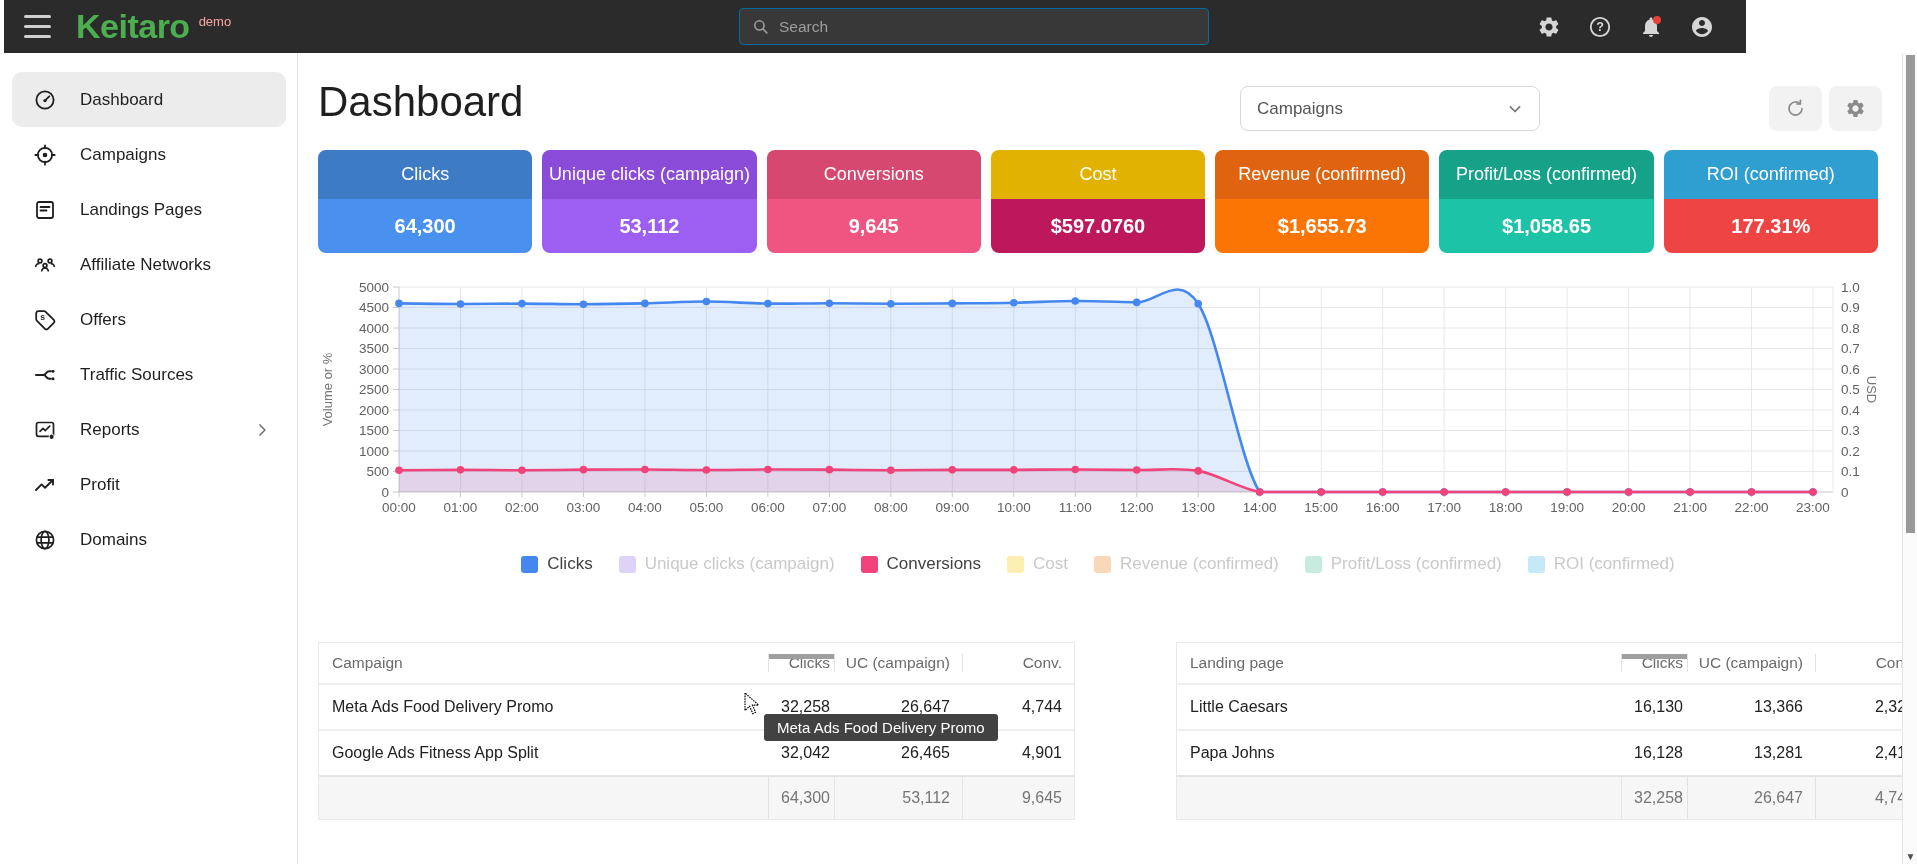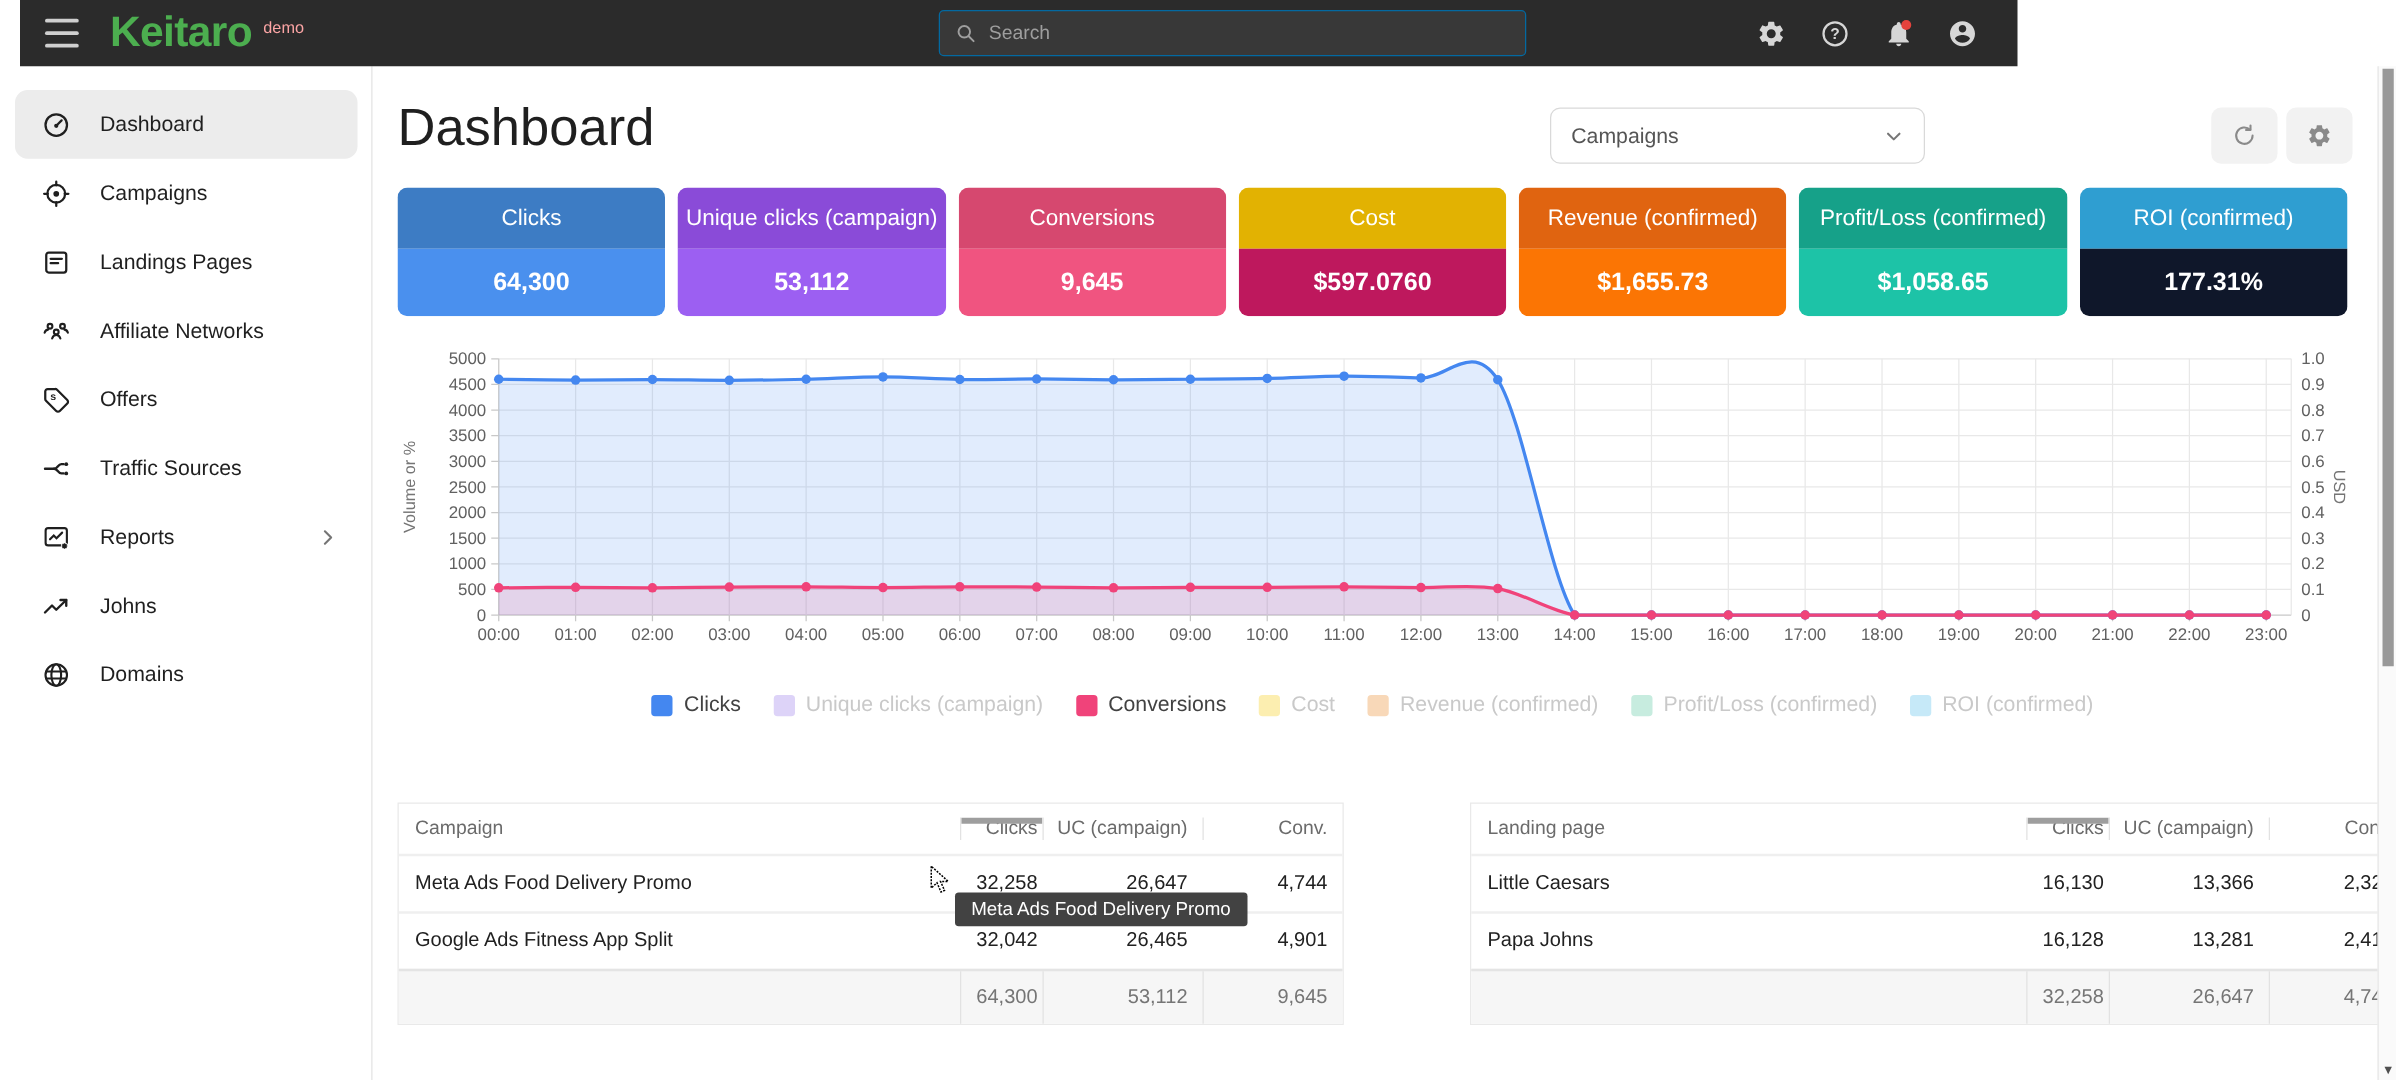--- a/index.html
+++ b/index.html
@@ -1,21 +1,21 @@
 <!DOCTYPE html>
 <html><head>
 <meta charset="utf-8">
 <style>
   * { margin:0; padding:0; box-sizing:border-box; }
   html,body { width:1917px; height:864px; overflow:hidden; background:#fff;
     font-family:"Liberation Sans","DejaVu Sans",sans-serif; cursor:default; }
   #stage { position:relative; width:1917px; height:864px; }
 
   
-  .topbar { position:absolute; left:16px; top:0; width:1598px; height:53px; background:#2b2b2b; z-index:30; }
+  .topbar { position:absolute; left:4px; top:0; width:1742px; height:53px; background:#2b2b2b; z-index:30; }
   .hamburger { position:absolute; left:20px; top:15px; width:27px; height:23px; display:flex; flex-direction:column; justify-content:space-between; cursor:pointer; }
   .hamburger span { display:block; height:3px; background:#cfcfcf; border-radius:2px; }
   .brand { position:absolute; left:72px; top:8px; display:flex; align-items:flex-start; }
   .brand-name { color:#4cae4f; font-size:34px; font-weight:bold; letter-spacing:-0.5px; line-height:36px; }
   .brand-badge { color:#fca5a5; font-size:13px; margin-left:9px; margin-top:6px; }
   .search { position:absolute; left:735px; top:8px; width:470px; height:37px; background:#383838; border:1px solid #0369a1; border-radius:4px; display:flex; align-items:center; padding:0 12px; }
   .search svg { flex:0 0 auto; margin-right:10px; }
   .search input { flex:1; background:transparent; border:none; outline:none; color:#cccccc; font-size:15.5px; font-family:inherit; }
   .search input::placeholder { color:#9e9e9e; }
   .topbar-icons { position:absolute; right:32px; top:0; height:53px; display:flex; align-items:center; gap:27px; }
@@ -200,21 +200,21 @@
         <span class="nav-label">Reports</span>
         <span class="nav-chevron"><svg viewBox="0 0 24 24" fill="none" stroke="currentColor" stroke-width="2" stroke-linecap="round" stroke-linejoin="round">
             <path d="M9.5 6l6 6-6 6"></path>
           </svg></span>
       </div>
       <div class="nav-item">
         <span class="nav-icon"><svg viewBox="0 0 24 24" fill="none" stroke="currentColor" stroke-width="1.9" stroke-linecap="round" stroke-linejoin="round">
             <path d="M3 17l5.6-5.6 3.4 3.4L20 7"></path>
             <path d="M15.4 7H20v4.6"></path>
           </svg></span>
-        <span class="nav-label">Johns</span>
+        <span class="nav-label">Profit</span>
       </div>
       <div class="nav-item">
         <span class="nav-icon"><svg viewBox="0 0 24 24" fill="none" stroke="currentColor" stroke-width="1.7">
             <circle cx="12" cy="12" r="8.6"></circle>
             <ellipse cx="12" cy="12" rx="3.9" ry="8.6"></ellipse>
             <path d="M3.7 9.2h16.6M3.7 14.8h16.6"></path>
           </svg></span>
         <span class="nav-label">Domains</span>
       </div>
     </div>
@@ -258,21 +258,21 @@
       <div class="metric-card">
         <div class="mc-head" style="background:#e06410">Revenue (confirmed)</div>
         <div class="mc-body" style="background:#fb7504">$1,655.73</div>
       </div>
       <div class="metric-card">
         <div class="mc-head" style="background:#16a189">Profit/Loss (confirmed)</div>
         <div class="mc-body" style="background:#1dc3a7">$1,058.65</div>
       </div>
       <div class="metric-card">
         <div class="mc-head" style="background:#2f9ed1">ROI (confirmed)</div>
-        <div class="mc-body" style="background:#0f172a">177.31%</div>
+        <div class="mc-body" style="background:#ef4444">177.31%</div>
       </div>
     </div>
 
   <div class="chart-wrap">
     <svg id="chart" width="1560" height="265" viewBox="0 0 1560 265">
         <line x1="81" y1="17" x2="1515" y2="17" stroke="#e8e8e8" stroke-width="1"></line>
         <line x1="75" y1="17" x2="81" y2="17" stroke="#c8c8c8" stroke-width="1"></line>
         <text x="71" y="21.5" text-anchor="end" font-size="13.5" fill="#616161">5000</text>
         <text x="1523" y="21.5" text-anchor="start" font-size="13.5" fill="#616161">1.0</text>
         <line x1="81" y1="37.5" x2="1515" y2="37.5" stroke="#e8e8e8" stroke-width="1"></line>

